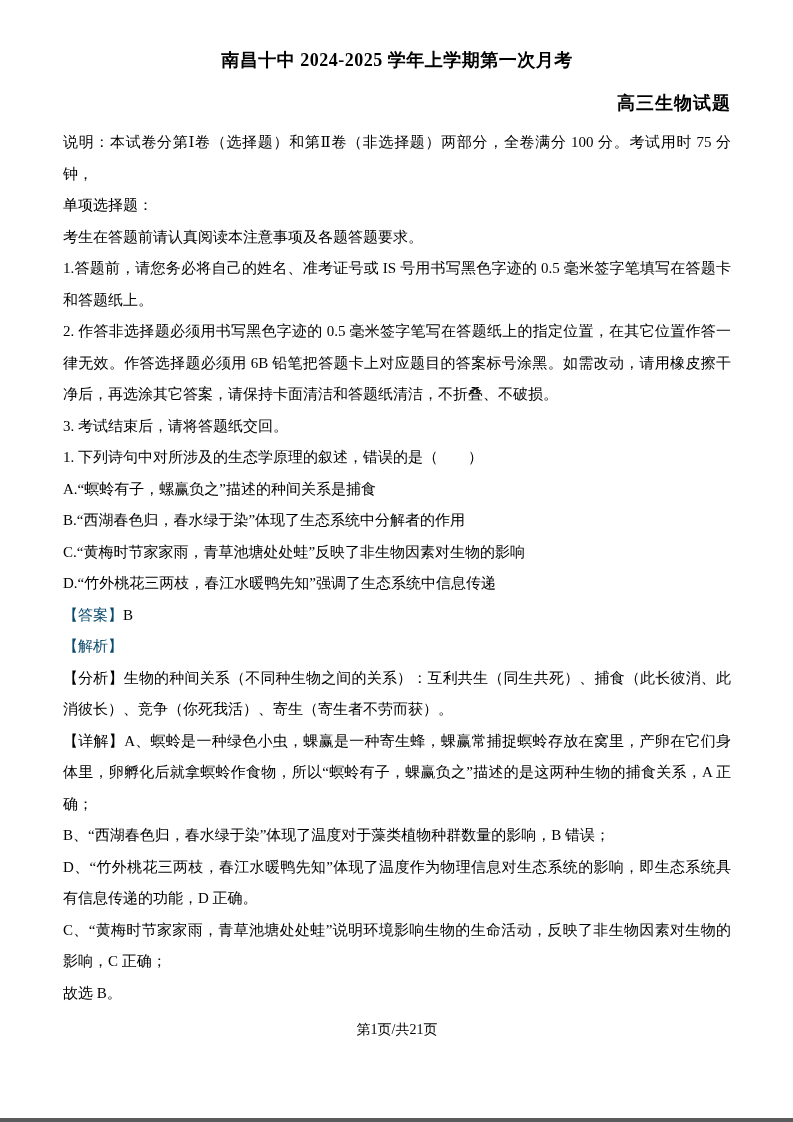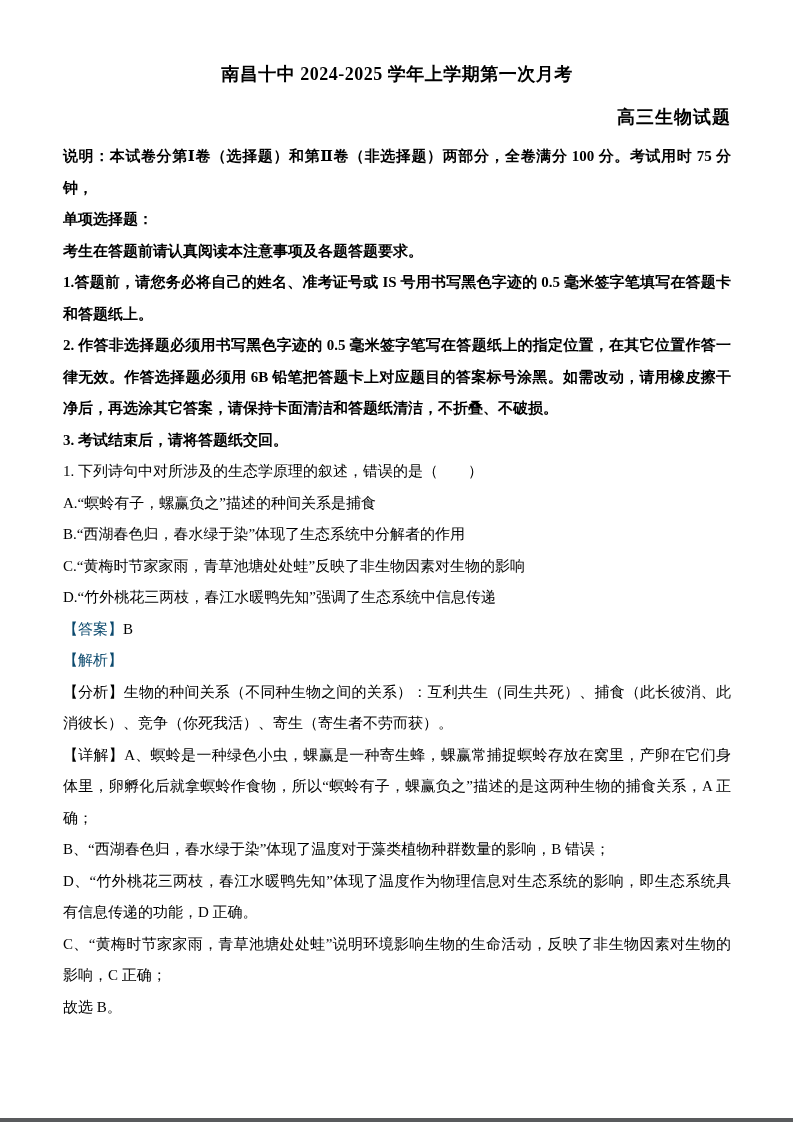--- a/index.html
+++ b/index.html
@@ -6,21 +6,21 @@
   body {
     width: 793px;
     height: 1122px;
     background: #ffffff;
     color: #000000;
     font-family: "Liberation Serif", "DejaVu Serif", serif;
     position: relative;
     overflow: hidden;
   }
   .content {
-    padding: 62px 62px 0 63px;
+    padding: 48px 62px 0 63px;
   }
   .exam-title {
     font-size: 18px;
     font-weight: bold;
     text-align: center;
     line-height: 24px;
     margin: 0 0 19px 0;
     letter-spacing: 0.5px;
   }
   .exam-subtitle {
@@ -31,21 +31,21 @@
     margin: 0 0 12px 0;
     letter-spacing: 1px;
   }
   p.line {
     margin: 0;
     font-size: 15px;
     line-height: 31.5px;
     text-align: justify;
     text-justify: inter-ideograph;
   }
-  p.bold { font-weight: bold; }
+  p.bold { font-weight: normal; }
   .answer-label, .jiexi-label { color: #0c4a6e; }
   .footer {
     text-align: center;
     font-size: 14px;
     line-height: 30px;
     margin-top: 6px;
   }
   .bottom-bar {
     position: absolute;
     left: 0;
@@ -81,16 +81,17 @@
 
   <p class="line"><span class="jiexi-label">【解析】</span></p>
 
   <p class="line">【分析】生物的种间关系（不同种生物之间的关系）：互利共生（同生共死）、捕食（此长彼消、此消彼长）、竞争（你死我活）、寄生（寄生者不劳而获）。</p>
   <p class="line">【详解】A、螟蛉是一种绿色小虫，蜾赢是一种寄生蜂，蜾赢常捕捉螟蛉存放在窝里，产卵在它们身体里，卵孵化后就拿螟蛉作食物，所以“螟蛉有子，蜾赢负之”描述的是这两种生物的捕食关系，A 正确；</p>
   <p class="line">B、“西湖春色归，春水绿于染”体现了温度对于藻类植物种群数量的影响，B 错误；</p>
   <p class="line">D、“竹外桃花三两枝，春江水暖鸭先知”体现了温度作为物理信息对生态系统的影响，即生态系统具有信息传递的功能，D 正确。</p>
   <p class="line">C、“黄梅时节家家雨，青草池塘处处蛙”说明环境影响生物的生命活动，反映了非生物因素对生物的影响，C 正确；</p>
   <p class="line">故选 B。</p>
 
+  <div class="footer">第1页/共21页</div>
 
 </div>
 
 <div class="bottom-bar"></div>
 
 </body></html>

